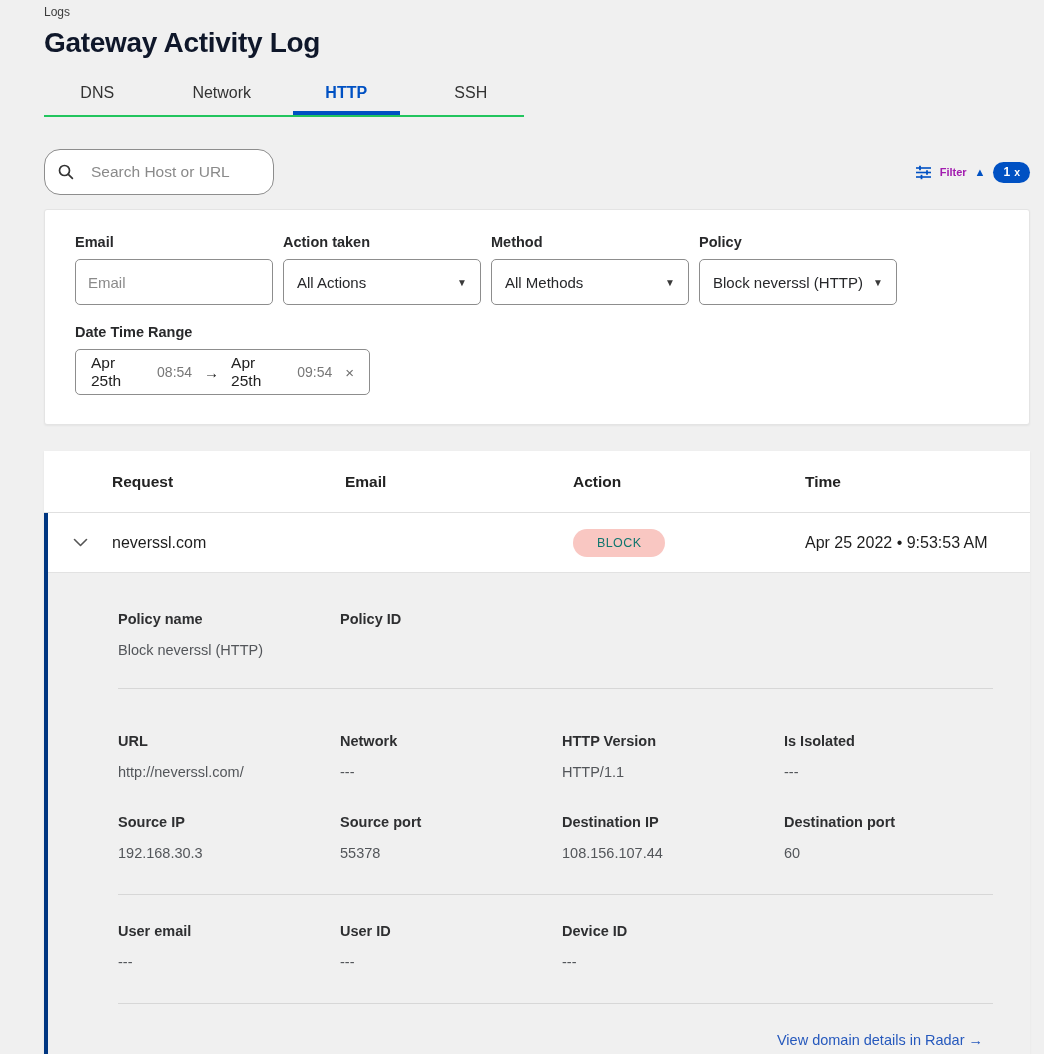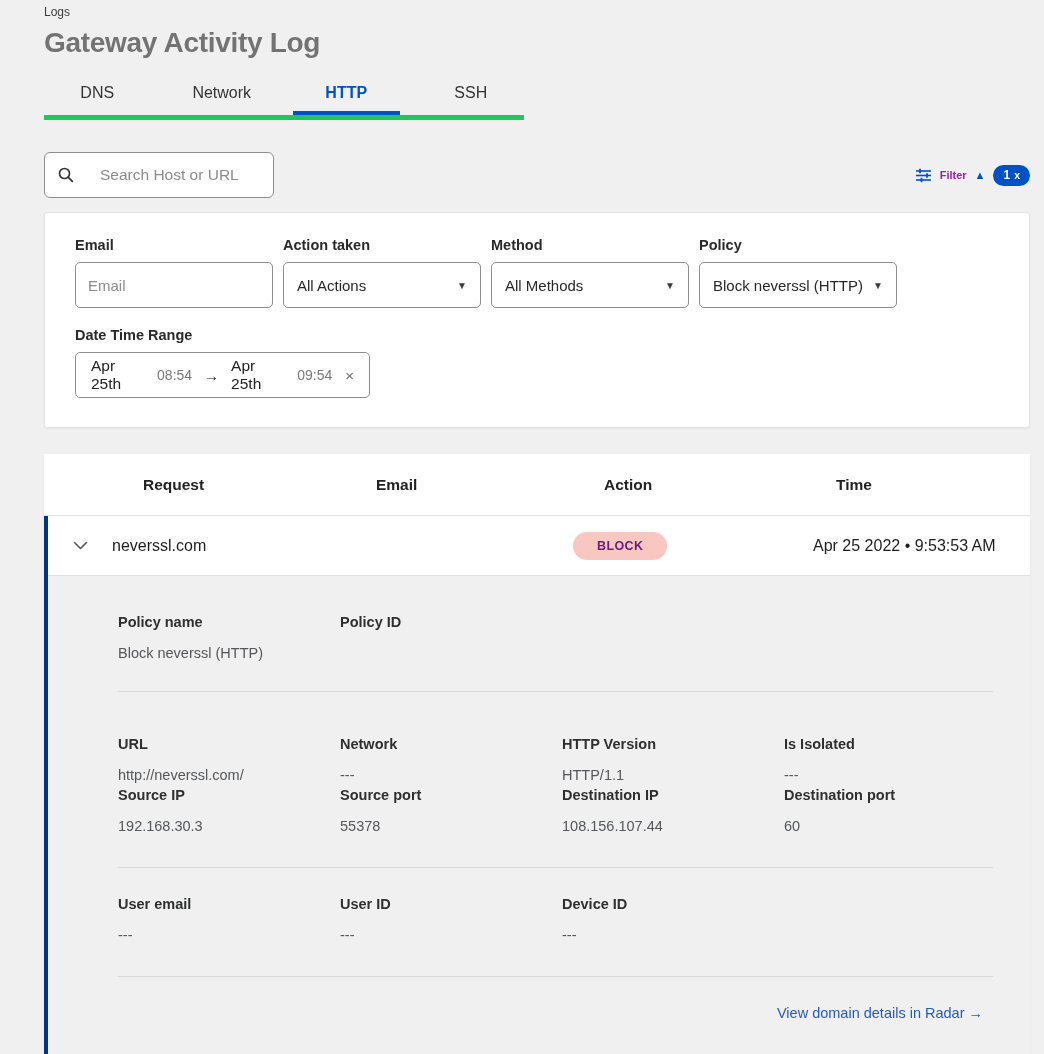--- a/index.html
+++ b/index.html
@@ -7,32 +7,32 @@
   body {
     background:#f0f0f0;
     font-family:"Liberation Sans", sans-serif;
     color:#1f1f1f;
     overflow:hidden;
   }
   .content { margin-left:44px; width:986px; padding-top:5px; }
 
   
   .breadcrumb { font-size:12px; color:#3c3c3c; }
-  .page-title { font-size:28px; font-weight:bold; color:#737373; margin-top:8px; letter-spacing:-0.3px; }
-
-  
-  .tabs { display:flex; width:480px; border-bottom:5px solid #22c55e; margin-top:14px;gap:18px; }
+  .page-title { font-size:28px; font-weight:bold; color:#0f172a; margin-top:8px; letter-spacing:-0.3px; }
+
+  
+  .tabs { display:flex; width:480px; border-bottom:2px solid #22c55e; margin-top:14px;gap:18px; }
   .tab { width:120px; text-align:center; font-size:16px; color:#333;
          padding:11px 0 9px; border-bottom:4px solid transparent; cursor:pointer; }
   .tab.active { color:#0051c3; font-weight:bold; border-bottom-color:#0051c3; }
 
   
   .toolbar { display:flex; justify-content:space-between; align-items:center; margin-top:32px; }
   .search-box { width:230px; height:46px; background:#fff; border:1px solid #8d8d8d;
-                border-radius:6px; display:flex; align-items:center; padding:8px 13px; gap:26px; }
+                border-radius:16px; display:flex; align-items:center; padding:8px 13px; gap:17px; }
   .search-box input { border:none; outline:none; font-size:15.5px; width:100%;
                       font-family:"Liberation Sans", sans-serif; color:#333; background:transparent; }
   .search-box input::placeholder { color:#8a8a8a; }
   .filter-cluster { display:flex; align-items:center; gap:8px; }
   .filter-label { color:#a21caf; font-size:11px; font-weight:bold; cursor:pointer; }
   .collapse-arrow { color:#0051c3; font-size:11px; cursor:pointer; }
   .filter-badge { background:#0051c3; color:#fff; border-radius:11px; padding:3px 10px 4px;
                   font-size:12px; font-weight:bold; display:flex; align-items:center; gap:4px; cursor:pointer; }
   .filter-badge .x { font-size:10.5px; font-weight:bold; }
 
@@ -53,43 +53,43 @@
   .date-input { height:46px; border:1px solid #8d8d8d; border-radius:5px; width:295px;
                 display:flex; align-items:center; padding:0 15px; gap:10px; font-size:15px; cursor:pointer; }
   .date-val { color:#222; font-size:15.5px; }
   .time-val { color:#777; font-size:14px; }
   .range-arrow { color:#222; font-size:15px; padding:0 2px; }
   .date-clear { color:#6f6f6f; font-size:15px; margin-left:3px; cursor:pointer; }
 
   
   .table-card { background:#fff; margin-top:26px; height:604px;
                 box-shadow:0 1px 2px rgba(0,0,0,0.06); }
-  .grid-cols { display:grid; grid-template-columns:68px 233px 228px 232px 1fr; align-items:center;padding-left:31px; }
+  .grid-cols { display:grid; grid-template-columns:68px 233px 228px 232px 1fr; align-items:center; }
   .thead { height:62px; border-bottom:1px solid #e0e0e0; }
   .th { font-size:15.5px; font-weight:bold; color:#222; }
   .trow-wrap { border-left:4px solid #003681; }
   .trow { height:60px; background:#fff; border-bottom:1px solid #e2e2e2; cursor:pointer; }
   .trow .grid-inner { display:grid; grid-template-columns:64px 233px 228px 232px 1fr; align-items:center; height:100%; }
   .chevron-cell { display:flex; justify-content:center; align-items:center; cursor:pointer; }
   .request-val { font-size:16px; color:#1d1d1d; }
-  .badge-block { display:inline-block; background:#f9c7c2; color:#701a75; font-size:12.5px;
-                 font-weight:bold; letter-spacing:0.4px; padding:7px 24px; border-radius:14px; }
-  .time-cell { font-size:16px; color:#1d1d1d;margin-left:8px; }
+  .badge-block { display:inline-block; background:#f9c7c2; color:#0f766e; font-size:12.5px;
+                 font-weight:normal; letter-spacing:0.4px; padding:7px 24px; border-radius:14px; }
+  .time-cell { font-size:16px; color:#1d1d1d; }
 
   
   .detail { background:#f0f0f0; height:481px; padding:38px 23px 0 70px; }
   .dgrid { display:grid; grid-template-columns:222px 222px 222px 1fr; }
   .dfield .dlabel { font-size:14.5px; font-weight:bold; color:#2e2f31; }
   .dfield .dvalue { font-size:14.5px; color:#53565a; margin-top:13px; line-height:1.5; }
   .dvalue.link { color:#2c35c9; cursor:pointer; max-width:192px; }
   .divider { height:1px; background:#d7d7d7; margin-right:14px; }
   .d1 { margin-top:0; }
   .div1 { margin-top:26px; }
   .d2 { margin-top:44px; }
-  .d3 { }
+  .d3 { margin-top:30px; }
   .div2 { margin-top:30px; }
   .d4 { margin-top:28px; }
   .div3 { margin-top:29px; }
   .radar-row { text-align:right; padding-right:24px; margin-top:27px; }
   .radar-link { color:#2659bd; font-size:14.5px; cursor:pointer; text-decoration:none; }
 </style>
 </head>
 <body>
 
 <div class="content">

